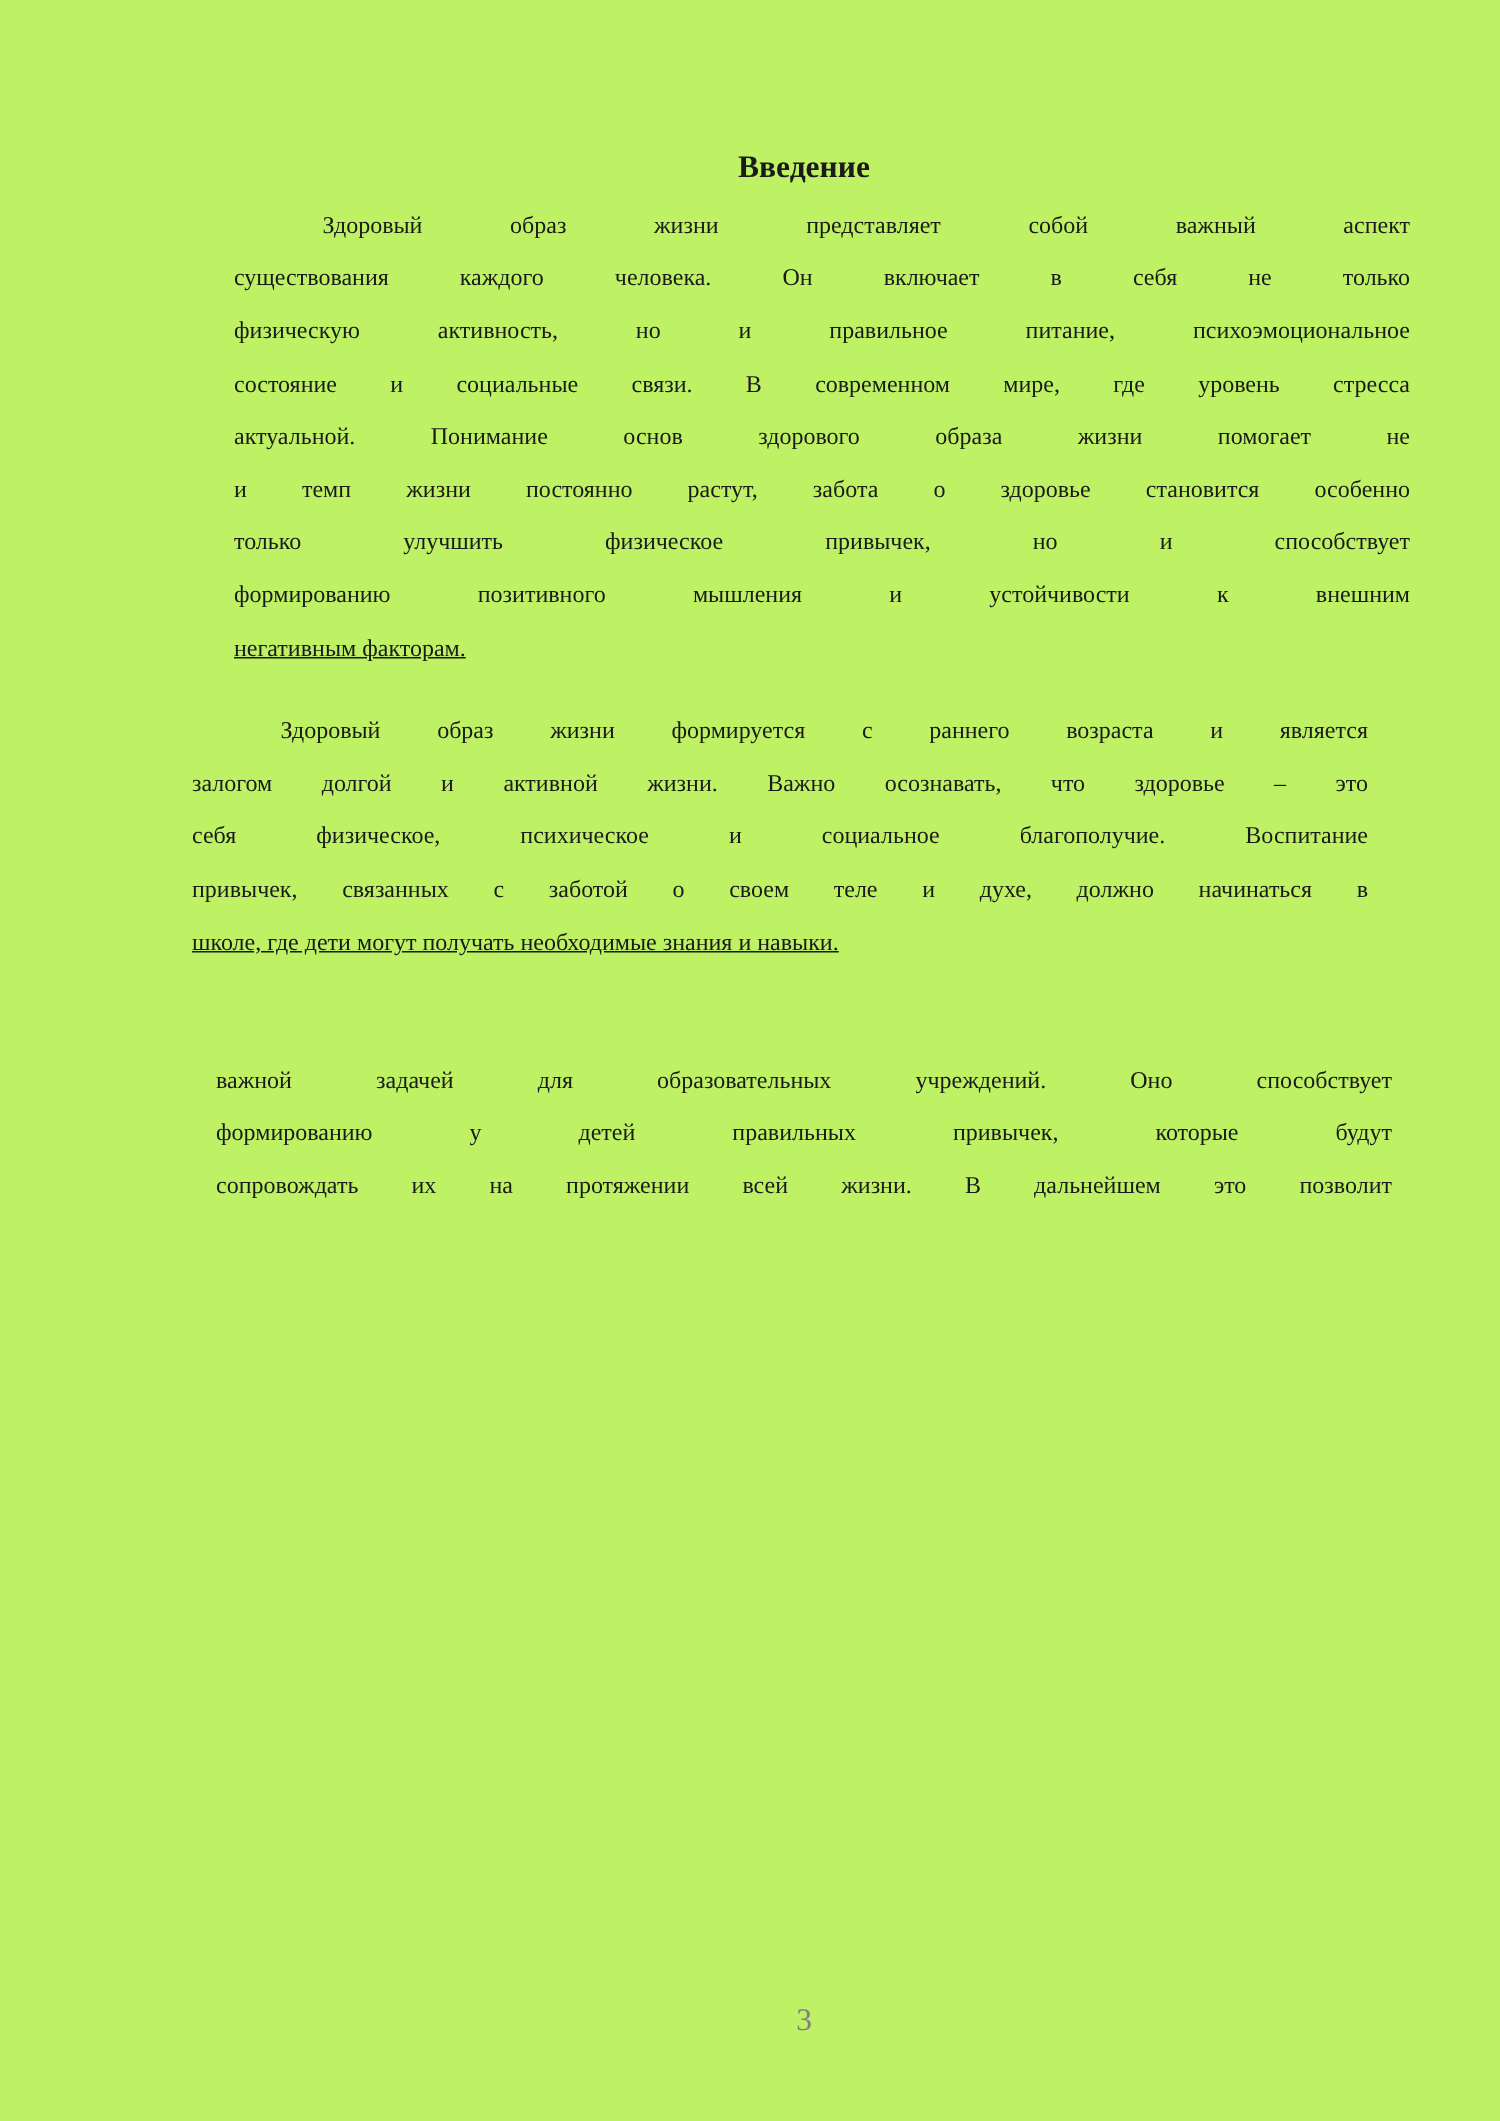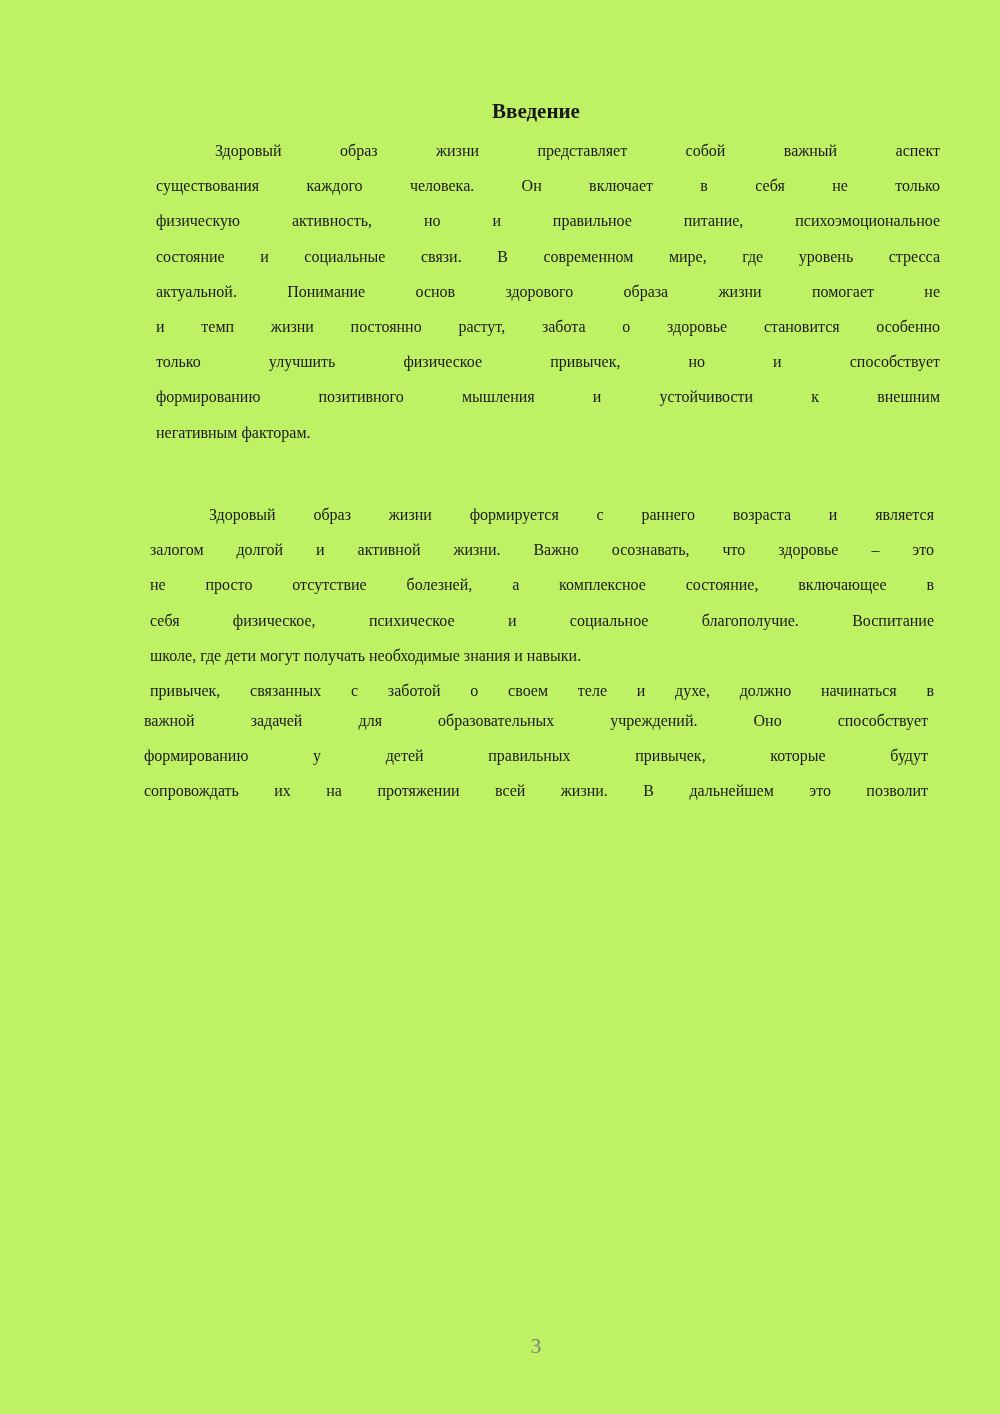--- a/index.html
+++ b/index.html
@@ -35,29 +35,30 @@
     }
     .para .line {
       display: block;
       text-align: justify;
       text-align-last: justify;
       white-space: nowrap;
       height: 35.2px;
     }
     .para .line.last {
       text-align-last: left;
+      text-decoration: underline;
     }
     .para .line.indent {
       text-indent: 59px;
     }
     .para {
       margin: 0;
     }
     .para-1 { position: absolute; top: 142px; left: 156px; width: 784px; }
-    .para-2 { position: absolute; top: 479px; left: 150px; width: 784px; margin-top: 27px; }
+    .para-2 { position: absolute; top: 479px; left: 128px; width: 784px; }
     .para-3 { position: absolute; top: 712px; left: 144px; width: 784px; }
     .page-number {
       position: absolute;
       top: 1334px;
       left: 0;
       width: 1072px;
       text-align: center;
       font-size: 21px;
       color: #808080;
     }
@@ -77,24 +78,23 @@
     <span class="line">актуальной. Понимание основ здорового образа жизни помогает не</span>
     <span class="line">и темп жизни постоянно растут, забота о здоровье становится особенно</span>
     <span class="line">только улучшить физическое привычек, но и способствует</span>
     <span class="line">формированию позитивного мышления и устойчивости к внешним</span>
     <span class="line last">негативным факторам.</span>
   </div>
 
   <div class="para para-2">
     <span class="line indent">Здоровый образ жизни формируется с раннего возраста и является</span>
     <span class="line">залогом долгой и активной жизни. Важно осознавать, что здоровье – это</span>
-    <span class="line">не просто отсутствие болезней, а комплексное состояние, включающее в</span>
     <span class="line">себя физическое, психическое и социальное благополучие. Воспитание</span>
+    <span class="line">привычек, связанных с заботой о своем теле и духе, должно начинаться в</span>
     <span class="line last">школе, где дети могут получать необходимые знания и навыки.</span>
-    <span class="line">привычек, связанных с заботой о своем теле и духе, должно начинаться в</span>
   </div>
 
   <div class="para para-3">
     <span class="line">важной задачей для образовательных учреждений. Оно способствует</span>
     <span class="line">формированию у детей правильных привычек, которые будут</span>
     <span class="line">сопровождать их на протяжении всей жизни. В дальнейшем это позволит</span>
   </div>
 
   <div class="page-number">3</div>
 

